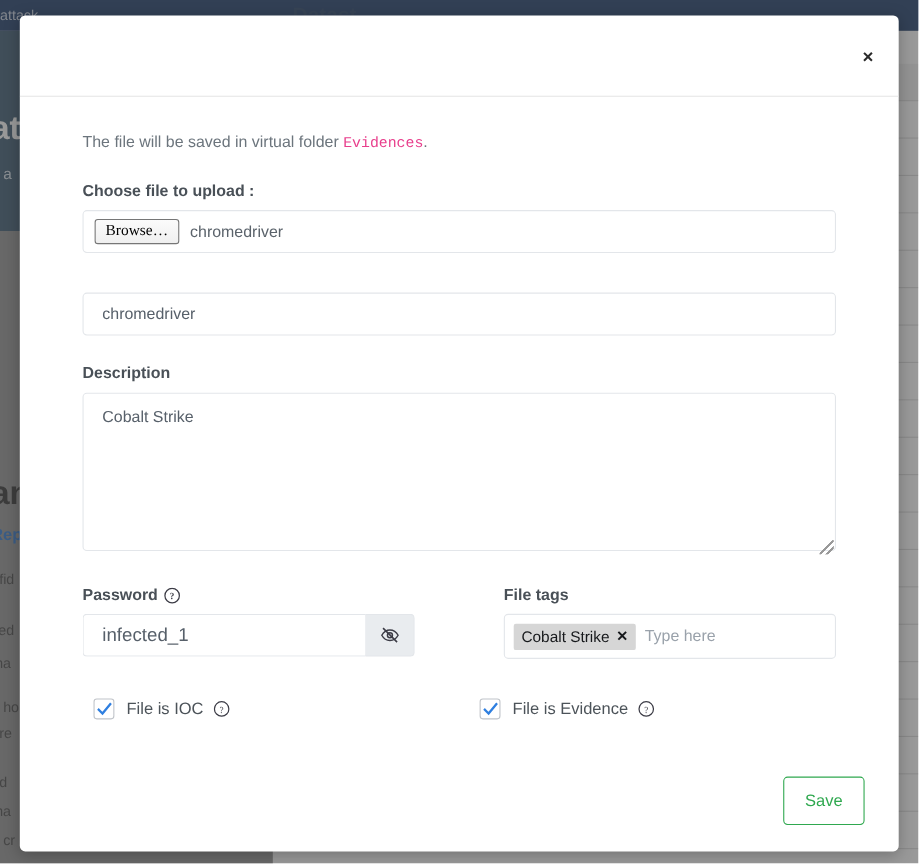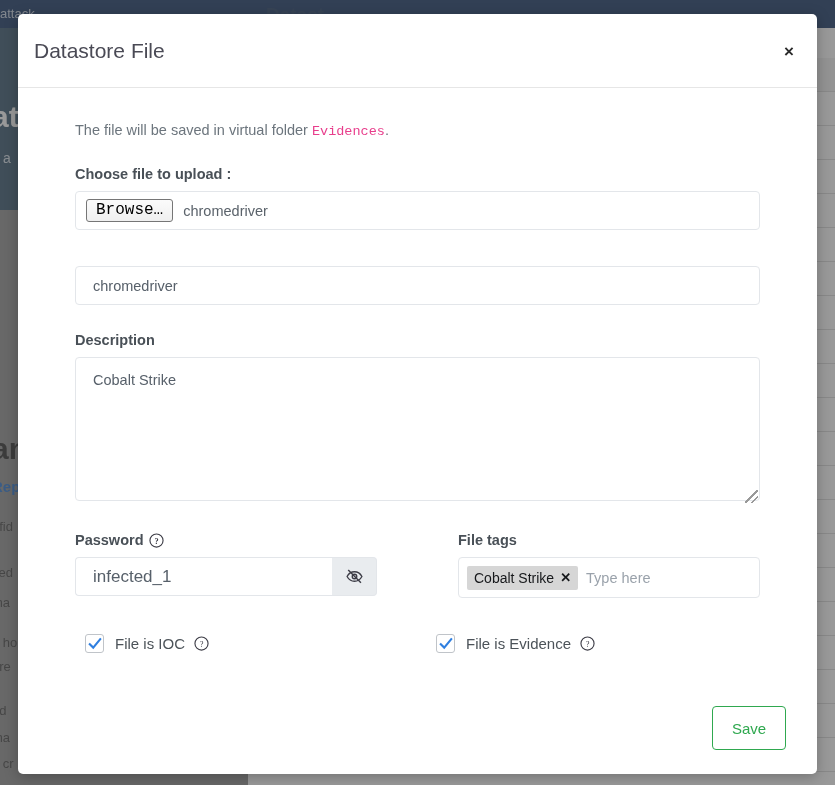--- a/index.html
+++ b/index.html
@@ -154,22 +154,22 @@
     background: #fff;
     display: flex; align-items: center;
     padding: 0 10px;
   }
   .browse-btn {
     height: 23px;
     padding: 0 9px;
     background: linear-gradient(#fbfbfb,#efefef);
     border: 1px solid #767676;
     border-radius: 3px;
-    font-family: Liberation Mono, monospace;
-    font-size: 16px; color: #000;
+    font-family: Liberation Serif, serif;
+    font-size: 14px; color: #000;
     cursor: pointer;
     line-height: 21px;
   }
   .file-name {
     margin-left: 10px;
     font-size: 14.5px; color: #5b636b;
   }
 
   .textarea-wrap { position: relative; margin-top: 9px; }
   .textarea {
@@ -329,21 +329,20 @@
       <div class="bg-topbar-text">attack</div>
     </div>
     <div class="bg-page-title">Datast</div>
   </div>
 
   <div class="backdrop"></div>
 
   <div class="modal">
 
     <div class="modal-header">
-      <div class="modal-title">Datastore File</div>
       <button class="modal-close">×</button>
     </div>
 
     <div class="modal-body">
 
       <div class="intro">
         <span>The file will be saved in virtual folder </span><span class="code">Evidences</span><span class="dot">.</span>
       </div>
 
       <div class="field">

